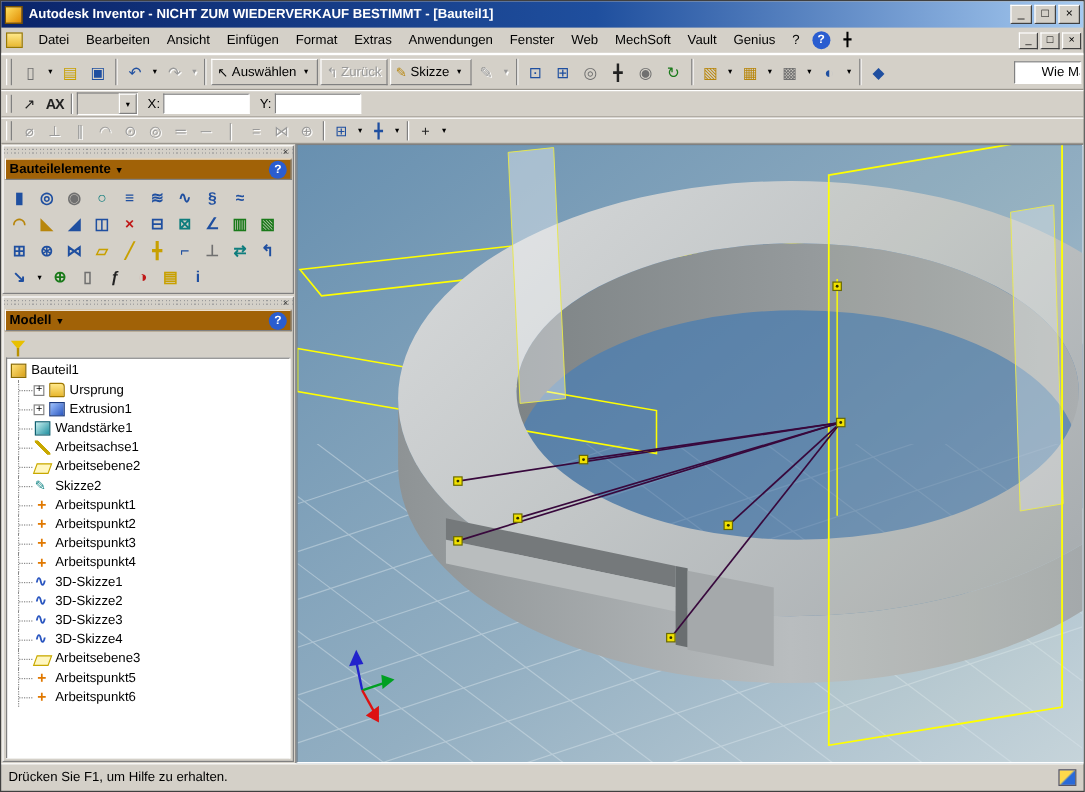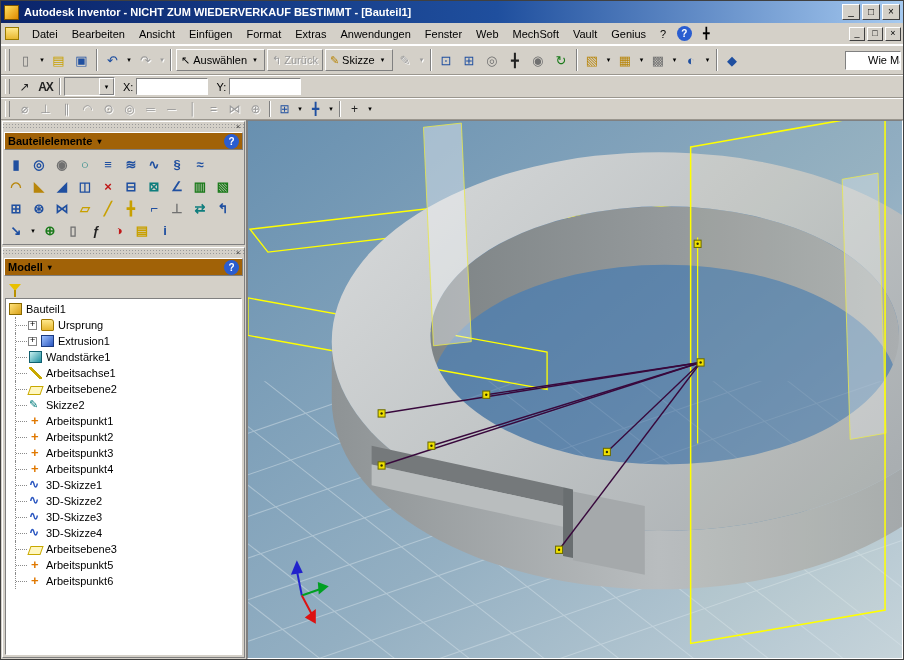--- a/index.html
+++ b/index.html
@@ -541,14 +541,19 @@
           <polygon points="49,422 43,436 55,434" fill="#2222cc"></polygon>
           <line x1="54" y1="456" x2="72" y2="450" stroke="#00a022"></line>
           <polygon points="81,447 70,443 71,455" fill="#00a022"></polygon>
           <line x1="54" y1="456" x2="64" y2="474" stroke="#dd1111"></line>
           <polygon points="68,483 57,477 68,469" fill="#dd1111"></polygon>
         </g>
       </svg>
     </div>
   </div>
 
+  <div class="statusbar">
+    <span>Drücken Sie F1, um Hilfe zu erhalten.</span>
+    <span class="spacer"></span>
+    <span class="sic"></span>
+  </div>
 
 </div>
 
 </body></html>

